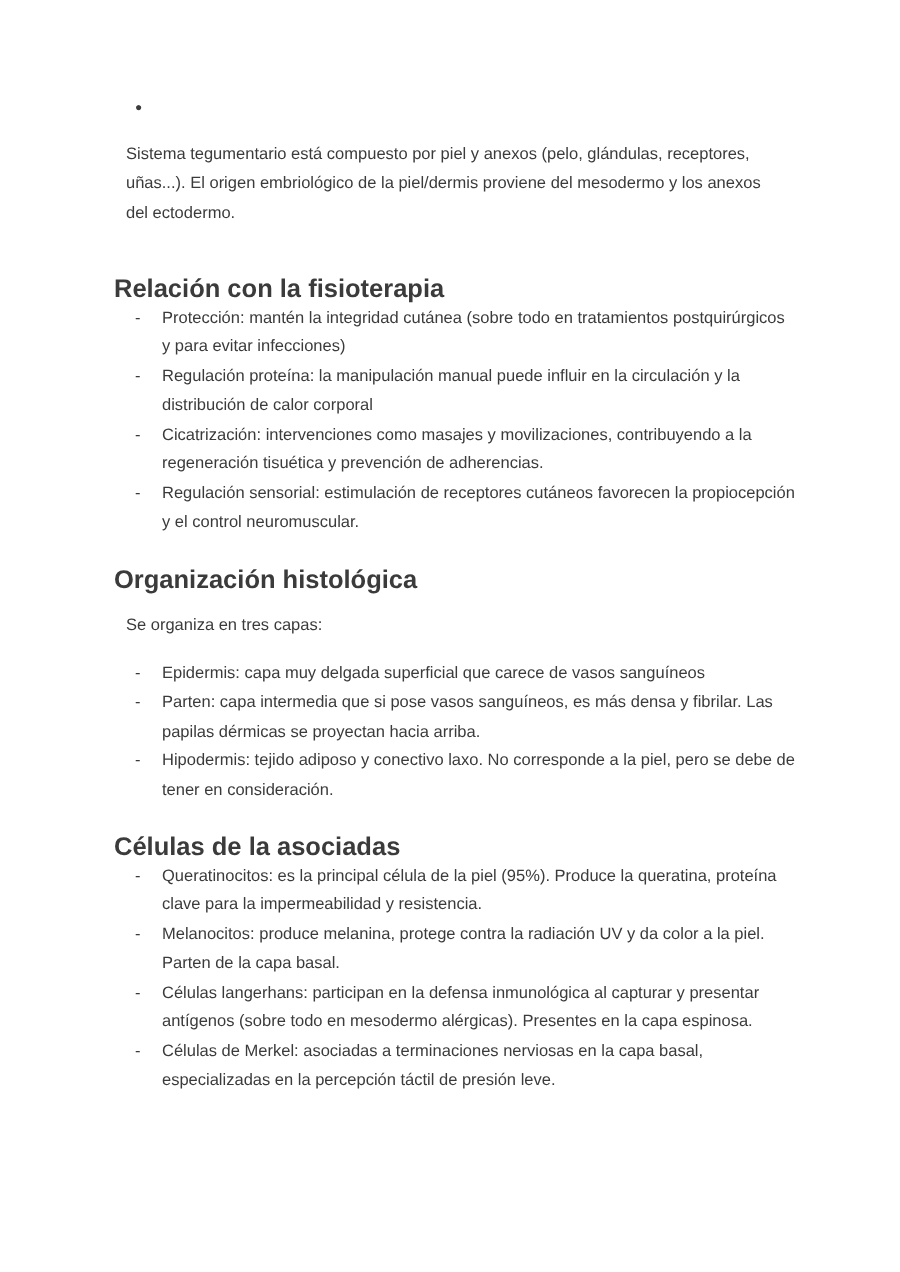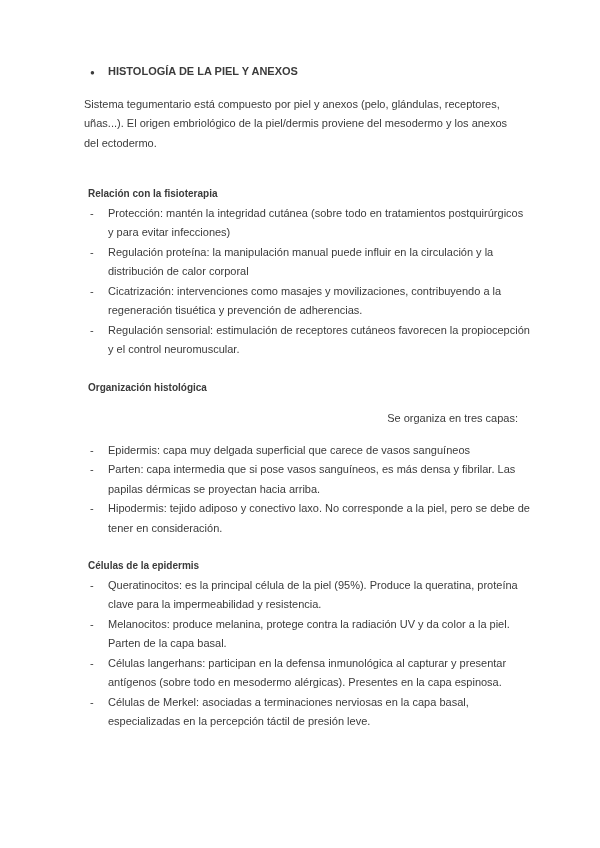--- a/index.html
+++ b/index.html
@@ -34,45 +34,44 @@
   }
   .title-text {
     font-weight: bold;
   }
   p.para {
     margin: 12px;
   }
   p.p1 { margin-bottom: 10px; }
   p.p2 { margin-bottom: 0; }
   .sec-heading {
-    font-size: 10px;
+    font-size: 17px;
     font-weight: bold;
-    margin: 18px 0 0 16px;
+    margin: 18px 0 0 4px;
     line-height: 19.5px;
   }
   .sec-heading.first { margin-top: 31px; }
-  .sec-intro { margin: 0; text-align: right; }
+  .sec-intro { margin: 0; }
   .list { margin: 0; }
   .list-item { display: flex; }
   .dash {
     flex: none;
     width: 18px;
     margin-left: 18px;
   }
   .item-text { flex: 1; min-width: 0; }
   .item-text b { font-weight: normal; }
 </style>
 </head>
 <body>
 
 <div class="page">
 
   <div class="title-line">
     <span class="bullet">●</span>
-    <span class="title-text">HISTOLOGÍA DE LA PIEL Y ANEXOS</span>
   </div>
 
   <p class="para p1">Sistema tegumentario está compuesto por piel y anexos (pelo, glándulas, receptores, uñas...). El origen embriológico de la piel/dermis proviene del mesodermo y los anexos del ectodermo.</p>
 
   <h2 class="sec-heading first">Relación con la fisioterapia</h2>
   <div class="list">
     <div class="list-item">
       <span class="dash">-</span>
       <span class="item-text"><b>Protección:</b><span> mantén la integridad cutánea (sobre todo en tratamientos postquirúrgicos y para evitar infecciones)</span></span>
     </div>
@@ -100,21 +99,21 @@
     <div class="list-item">
       <span class="dash">-</span>
       <span class="item-text"><b>Parten</b><span>: capa intermedia que si pose vasos sanguíneos, es más densa y fibrilar. Las papilas dérmicas se proyectan hacia arriba.</span></span>
     </div>
     <div class="list-item">
       <span class="dash">-</span>
       <span class="item-text"><b>Hipodermis:</b><span> tejido adiposo y conectivo laxo. No corresponde a la piel, pero se debe de tener en consideración.</span></span>
     </div>
   </div>
 
-  <h2 class="sec-heading">Células de la epidermis</h2>
+  <h2 class="sec-heading">Células de la asociadas</h2>
   <div class="list">
     <div class="list-item">
       <span class="dash">-</span>
       <span class="item-text"><b>Queratinocitos</b><span>: es la principal célula de la piel (95%). Produce la queratina, proteína clave para la impermeabilidad y resistencia.</span></span>
     </div>
     <div class="list-item">
       <span class="dash">-</span>
       <span class="item-text"><b>Melanocitos:</b><span> produce melanina, protege contra la radiación UV y da color a la piel. Parten de la capa basal.</span></span>
     </div>
     <div class="list-item">

